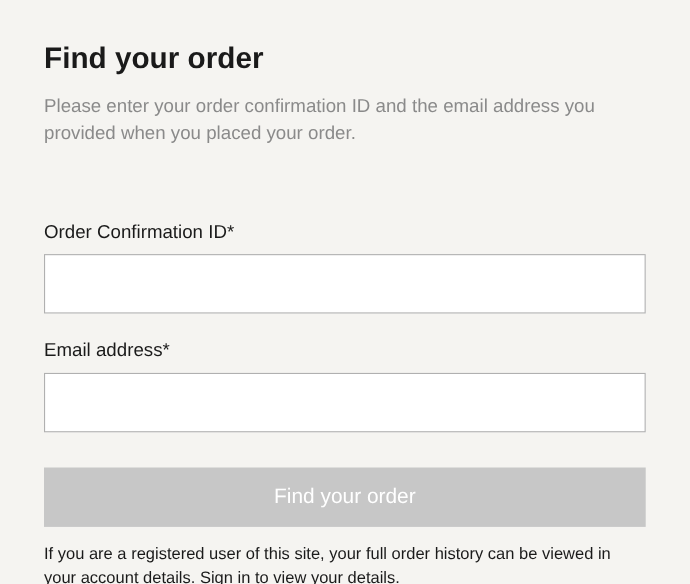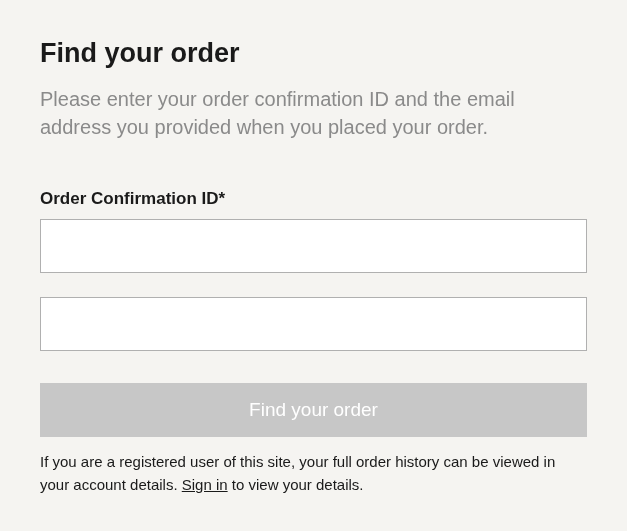--- a/index.html
+++ b/index.html
@@ -14,34 +14,34 @@
       height: 531px;
       padding: 38px 40px;
     }
     .page-title {
       font-size: 27px;
       font-weight: 700;
       color: #1a1a1a;
       margin-bottom: 16px;
     }
     .page-description {
-      font-size: 20px;
+      font-size: 17px;
       color: #8a8a8a;
       line-height: 1.4;
-      margin-bottom: 48px;
+      margin-bottom: 68px;
     }
     .form-group {
       margin-bottom: 24px;
     }
     .form-label {
       display: block;
       font-size: 17px;
       color: #1a1a1a;
       margin-bottom: 10px;
-      font-weight: 700;
+      font-weight: 400;
     }
     .form-input {
       width: 100%;
       height: 54px;
       border: 1px solid #b0b0b0;
       background-color: #ffffff;
       padding: 0 12px;
       font-size: 16px;
       font-family: inherit;
     }
@@ -77,20 +77,21 @@
 <h1 class="page-title">Find your order</h1>
 
 <p class="page-description">Please enter your order confirmation ID and the email address you provided when you placed your order.</p>
 
 <div class="form-group">
   <label class="form-label">Order Confirmation ID*</label>
   <input type="text" class="form-input" value="" style="">
 </div>
 
 <div class="form-group">
+  <label class="form-label">Email address*</label>
   <input type="text" class="form-input" value="" style="">
 </div>
 
 <button class="submit-button">Find your order</button>
 
 <p class="footer-text">
   <span>If you are a registered user of this site, your full order history can be viewed in your account details. </span><a class="signin-link">Sign in</a><span> to view your details.</span>
 </p>
 
 

